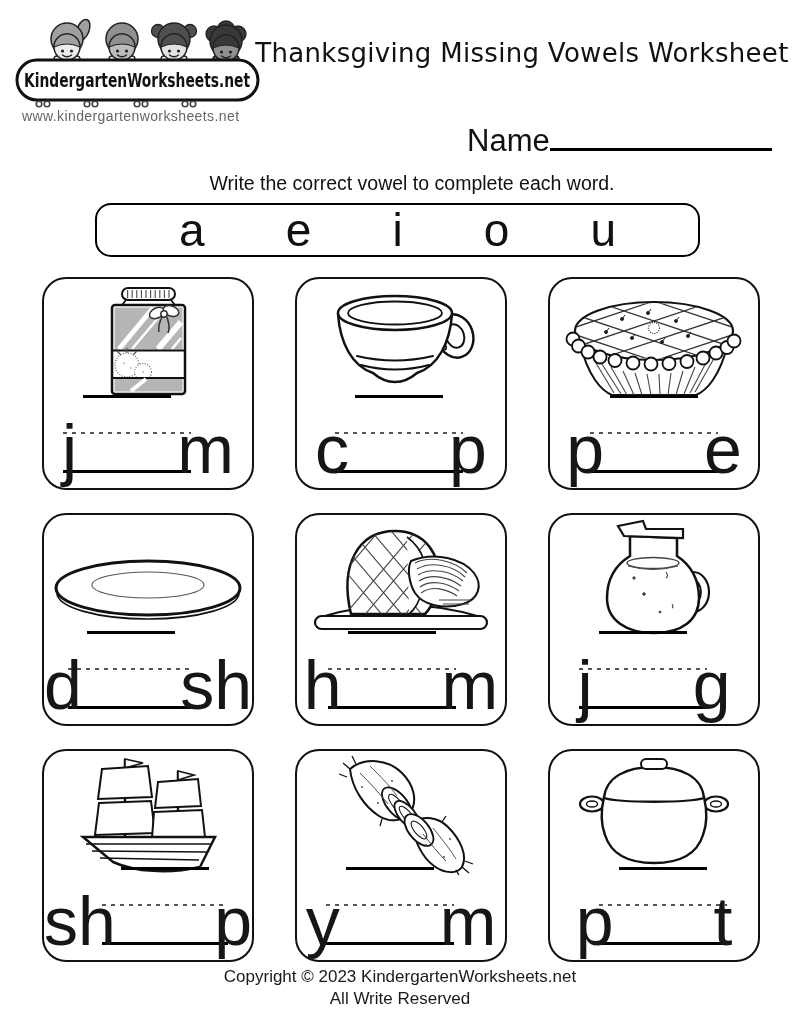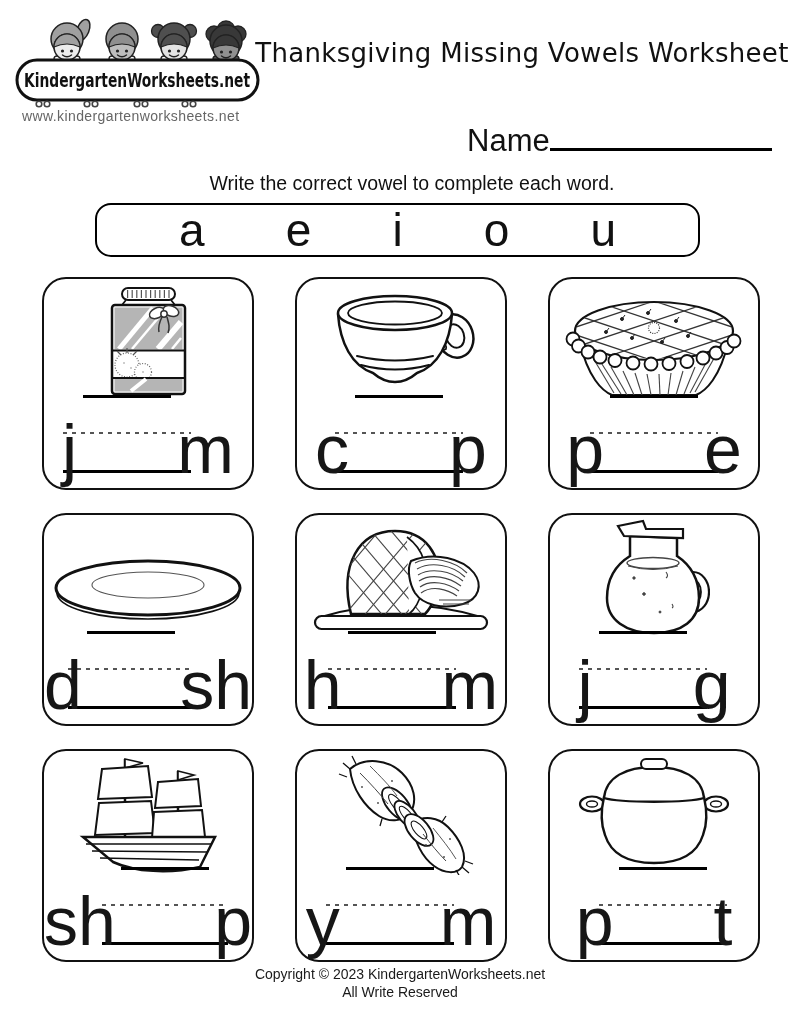--- a/index.html
+++ b/index.html
@@ -31,21 +31,21 @@
   .answer{position:absolute;top:116px;left:0;right:0;display:flex;
           justify-content:center;align-items:baseline;}
   .letter{position:relative;z-index:2;font-size:68px;line-height:1;color:#161616;}
   .blank{position:relative;z-index:1;display:inline-block;width:128px;height:75px;
          margin:0 -14px;border-bottom:3px solid #000;}
   .blank .ln-top{position:absolute;top:0;left:50%;width:88px;margin-left:-44px;height:3px;background:#000;}
   .blank .ln-mid{position:absolute;top:37px;left:0;right:0;height:2px;
          background:repeating-linear-gradient(90deg,#555 0 4px,transparent 4px 9px);}
   
   .footer{position:absolute;left:0;top:966px;width:800px;text-align:center;
-          font-size:14px;line-height:1.28;color:#1a1a1a;}
+          font-size:17px;line-height:1.28;color:#1a1a1a;}
   svg{display:block;}
 </style>
 </head>
 <body>
 
 <div class="page">
 
   <svg class="logo-svg" width="248" height="104" viewBox="0 0 248 104">
 
     <g>

